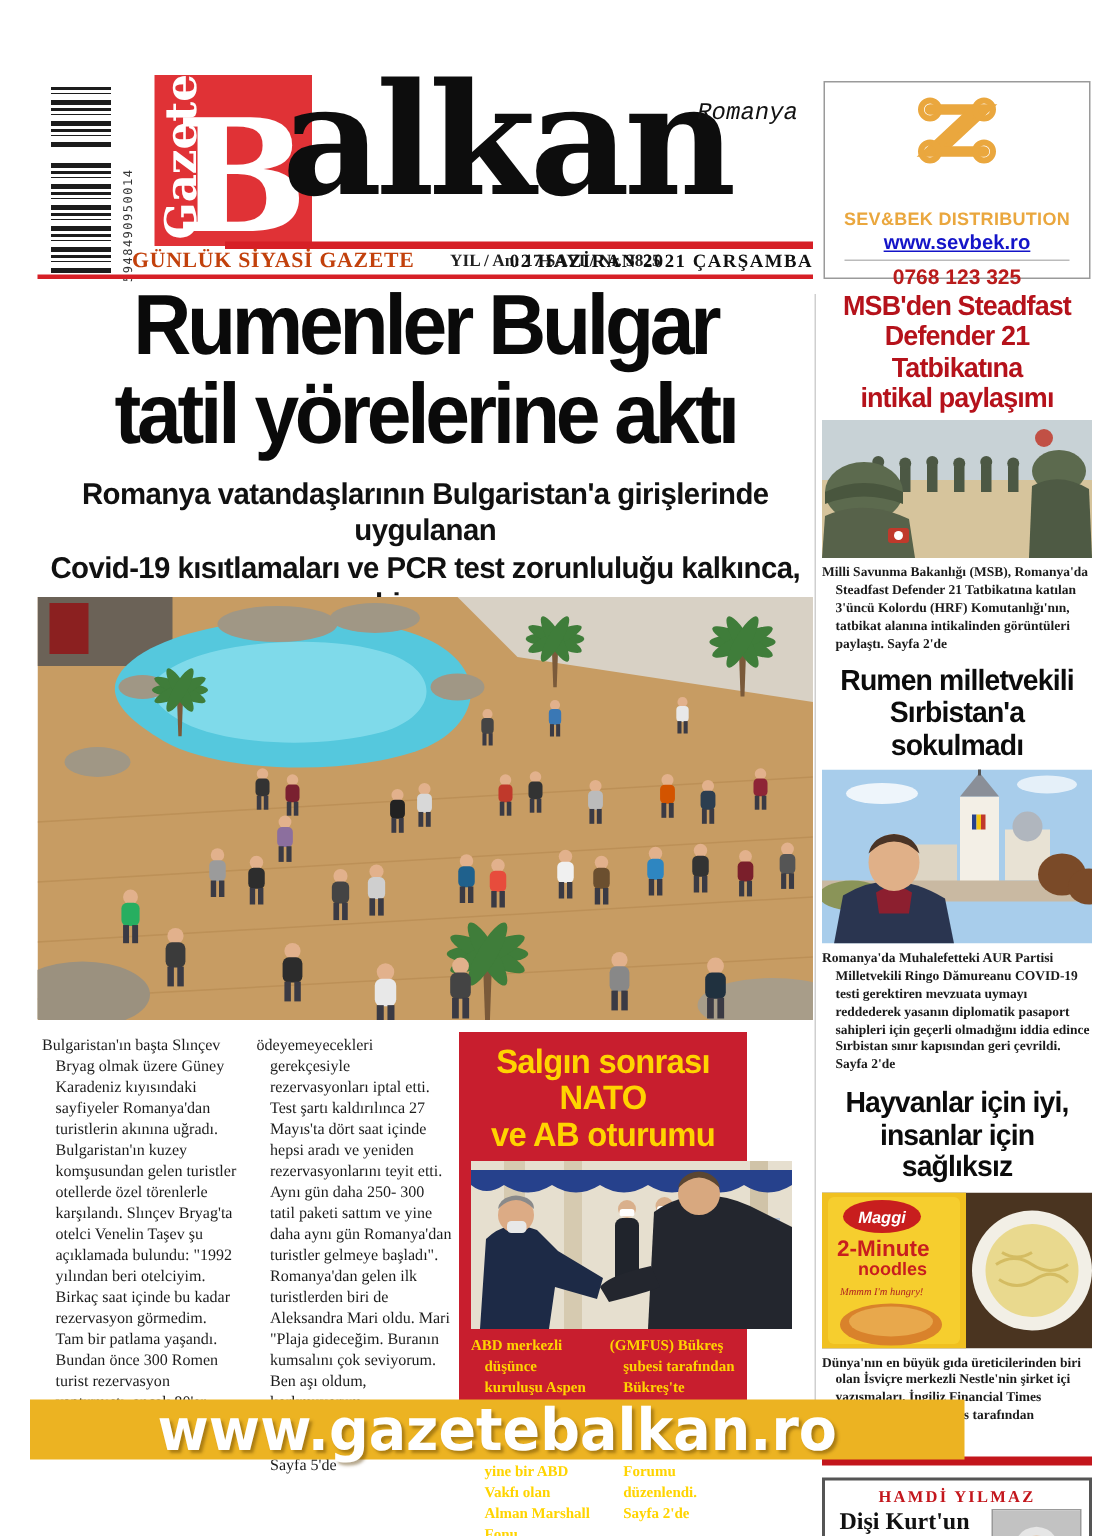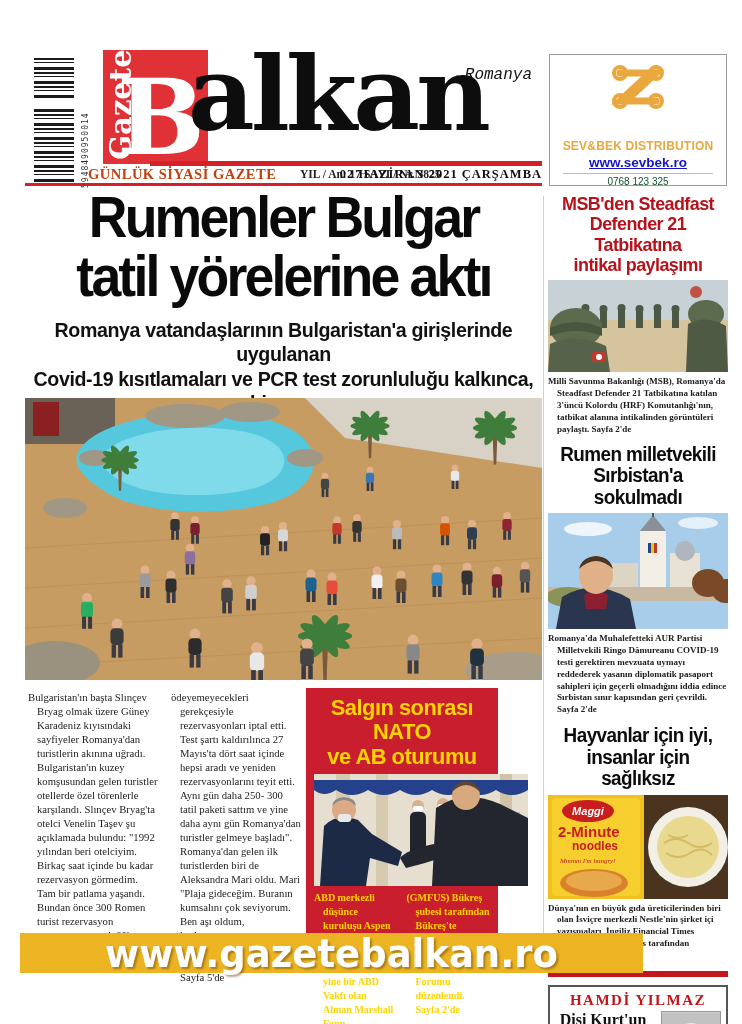--- a/index.html
+++ b/index.html
@@ -47,21 +47,21 @@
   .mast-rule2 { position:absolute; left:25px; top:183px; width:517px; height:3px; background:var(--rule-red); }
   
   .sevbek {
     position:absolute; left:549px; top:54px; width:178px; height:132px; background:#fff;
     border:1px solid #9a9a9a; text-align:center;
   }
   .sevbek-logo { display:block; margin:4px auto 0; }
   .sevbek-name { color:var(--sev-orange); font-family:"Liberation Sans", sans-serif; font-weight:bold; font-size:12px; letter-spacing:0.2px;margin-top:24px; }
   .sevbek-web a, .sevbek-web span { color:#1414c8; font-family:"Liberation Sans", sans-serif; font-weight:bold; font-size:13.5px; text-decoration:underline; }
   .sevbek-divider { width:150px; height:1px; background:#bbb; margin:2px auto; }
-  .sevbek-phone { color:#14532d; font-family:"Liberation Sans", sans-serif; font-weight:normal; font-size:10px; }
+  .sevbek-phone { color:#b91c1c; font-family:"Liberation Sans", sans-serif; font-weight:bold; font-size:14px; }
   
   .headline {
     position:absolute; left:25px; top:188px; width:517px; text-align:center;
     font-family:"Liberation Sans", sans-serif; font-weight:900; color:#0a0a0a;
     font-size:57px; line-height:1.04; letter-spacing:-3px; white-space:pre-line;
     transform:scaleX(0.94); transform-origin:center top;
   }
   .subhead {
     position:absolute; left:28px; top:318px; width:511px; text-align:center;
     font-family:"Liberation Sans", sans-serif; font-weight:bold; color:#111;
@@ -93,21 +93,21 @@
     line-height:1.1; letter-spacing:-0.6px; white-space:pre-line; transform:scaleX(0.97);
     transform-origin:center top;
   }
   .r-head.red { color:#b5121b; font-size:18.5px; }
   .r-head.black { color:#0c0c0c; font-size:19.5px; }
   .r-photo { display:block; margin:5px 0 4px; }
   .r-cap { font-weight:bold; font-size:9px; line-height:1.32; color:#1b1b1b; }
   .red-sep { width:180px; height:6px; background:#c3161c; margin:9px 0 8px; }
   .columnist { border:2px solid #555; padding:4px 5px 6px; background:#fff; }
   .col-author {
-    text-align:center; color:#c3161c; font-weight:900; font-size:15px;
+    text-align:center; color:#c3161c; font-weight:900; font-size:11px;
     letter-spacing:1.5px; font-family:"Liberation Serif", serif; margin:1px 0 2px;
   }
   .col-photo { float:right; margin:0 0 2px 4px; border:1px solid #999; }
   .col-title {
     font-family:"Liberation Serif", serif; font-weight:bold; font-size:16px;
     line-height:1.1; color:#111; white-space:pre-line; text-align:center; width:96px; margin-bottom:3px;
   }
   
   .footer-band {
     position:absolute; left:20px; top:933px; width:623px; height:40px; background:var(--footer-gold);

